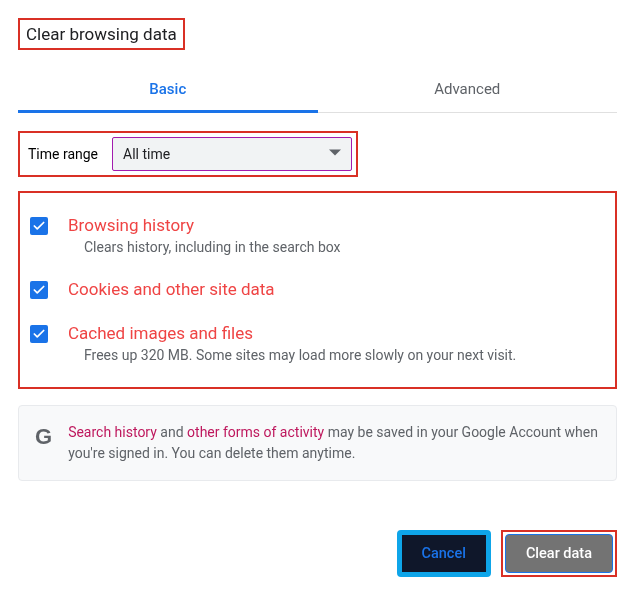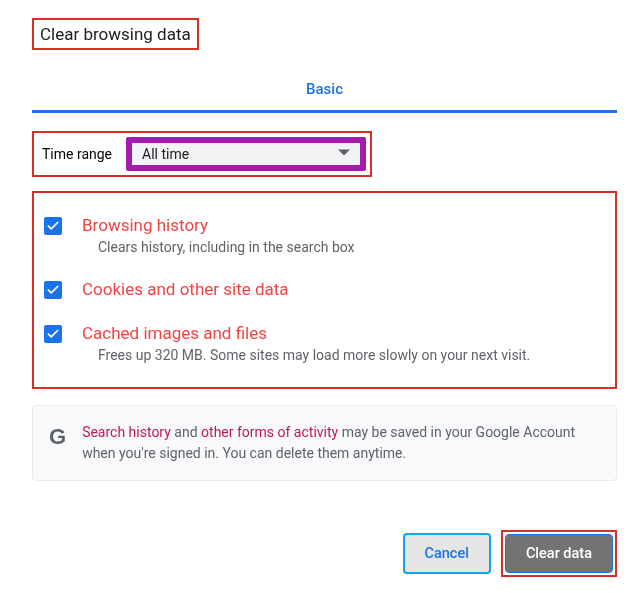--- a/index.html
+++ b/index.html
@@ -7,21 +7,21 @@
     margin: 0;
     font-family: Roboto, Arial, sans-serif;
     font-size: 14px;
     color: #202124;
     background: #fff;
     width: 635px;
     height: 593px;
     position: relative;
   }
   .dialog {
-    padding: 18px 18px 0 32px;
+    padding: 18px 18px 0 18px;
     border-radius: 15px;
   }
   .title {
     font-size: 17px;
     color: #202124;
     display: inline-block;
     padding: 4px 6px;
   }
   .hl-red { border: 2px solid #d93025; }
   .tabs {
@@ -59,21 +59,21 @@
     color: #000000;
     font-size: 14px;
     margin-right: 14px;
     margin-left: 4px;
   }
   .select {
     display: flex;
     align-items: center;
     justify-content: space-between;
     background: #f1f3f4;
-    border: 6px solid #a21caf;
+    border: 1px solid #a21caf;
     border-radius: 2px;
     width: 240px;
     height: 34px;
     padding: 0 10px;
     cursor: pointer;
   }
   .select .val { color: #202124; font-size: 14px; }
   .options-box {
     margin-top: 14px;
     padding: 10px 8px 12px 8px;
@@ -133,22 +133,22 @@
     align-items: center;
   }
   .btn {
     font-size: 14.5px;
     padding: 10px 20px;
     border-radius: 4px;
     cursor: pointer;
     font-weight: 500;
   }
   .btn-cancel {
-    background: #e5e5e5;
-    border: 2px solid #0ea5e9;
+    background: #0f172a;
+    border: 5px solid #0ea5e9;
     color: #1a73e8;
   }
   .btn-primary {
     background: #737373;
     border: 1px solid #1a73e8;
     color: #fff;
   }
   .btn-primary-wrap {
     padding: 2px;
   }
@@ -157,20 +157,21 @@
 <body>
 
 <div class="dialog">
 
   <div class="hl-red" style="display:inline-block;">
     <span class="title">Clear browsing data</span>
   </div>
 
   <div class="tabs">
     <div class="tab active">Basic</div>
+    <div class="tab">Advanced</div>
   </div>
 
   <div class="hl-red timerange-row">
     <span class="timerange-label">Time range</span>
     <div class="select">
       <span class="val">All time</span>
       <span>
         <svg width="12" height="12" viewBox="0 0 10 6">
             <path d="M0 0 L5 5 L10 0 Z" fill="#5f6368"></path>
           </svg>

